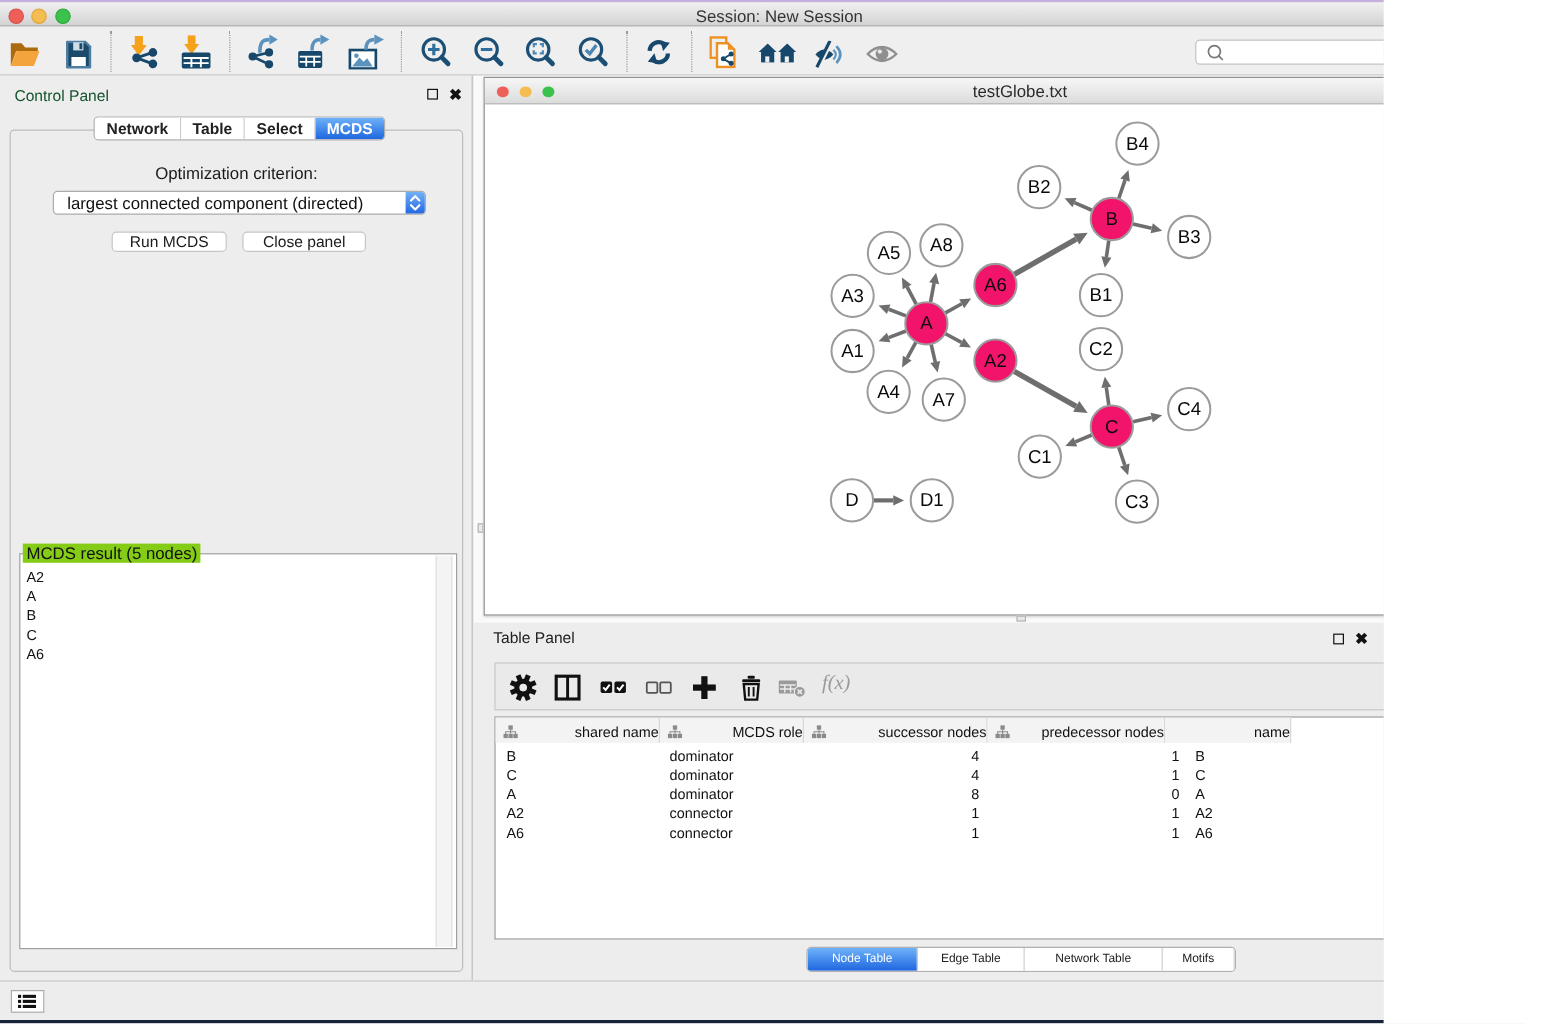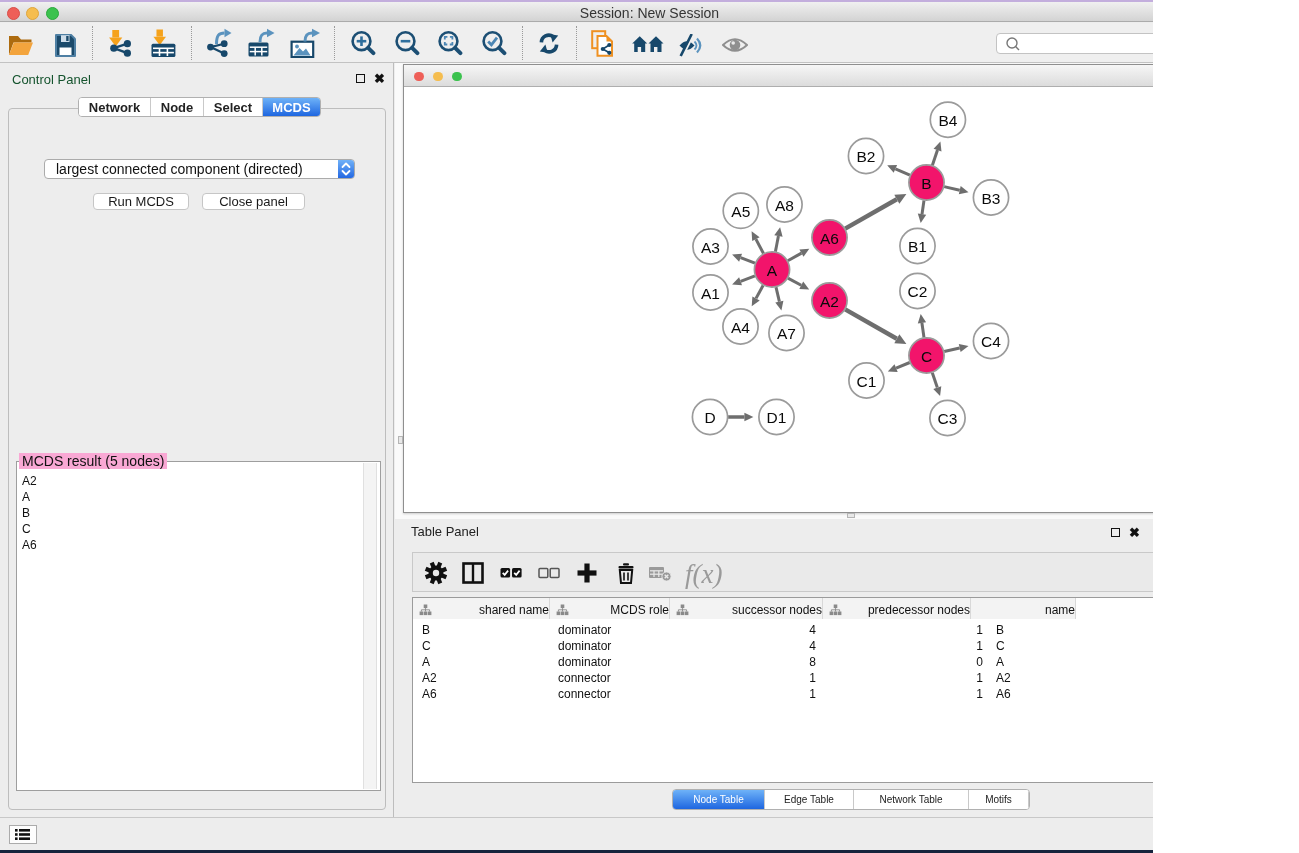--- a/index.html
+++ b/index.html
@@ -28,21 +28,21 @@
   #tabs{position:absolute;z-index:5;left:78px;top:34px;height:20px;display:flex;border:1px solid #b0b0b0;border-radius:4px;overflow:hidden;background:#fff;}
   #tabs .tab{font-size:13px;font-weight:700;color:#222;text-align:center;line-height:19px;background:#fff;border-right:1px solid #c9c9c9;}
   #tabs .tab.sel{background:linear-gradient(#6eb2f8,#1e66e0);color:#fff;border-right:none;}
   #cp-box{position:absolute;left:8px;top:45px;width:378px;height:702px;border:1px solid #bdbdbd;border-radius:4px;background:#ededed;}
   #optlabel{position:absolute;left:0;width:100%;text-align:center;top:27px;font-size:14px;color:#1a1a1a;}
   #combo{position:absolute;left:35px;top:50px;width:311px;height:20px;background:#fff;border:1px solid #ababab;border-radius:4px;}
   #combo .ctext{position:absolute;left:11px;top:1px;font-size:14px;color:#111;}
   #combo .stepper{position:absolute;right:0;top:0;width:16px;height:18px;background:linear-gradient(#70b1f8,#2468e2);border-radius:0 3px 3px 0;}
   .btn{position:absolute;height:17px;background:#fff;border:1px solid #c6c6c6;border-radius:4px;font-size:13px;color:#1a1a1a;text-align:center;line-height:15px;}
   #grp{position:absolute;left:7px;top:352px;width:365px;height:330px;background:#fff;border:1px solid #9e9e9e;}
-  #grp-label{position:absolute;z-index:3;left:10px;top:344px;background:#f9a8d4;padding:0 3px;font-size:14px;color:#111;}
+  #grp-label{position:absolute;z-index:3;left:10px;top:344px;background:#84cc16;padding:0 3px;font-size:14px;color:#111;}
   #grp .scroll{position:absolute;right:3px;top:1px;bottom:1px;width:14px;background:#f4f4f4;border-left:1px solid #e0e0e0;border-right:1px solid #e0e0e0;}
   #grp .items{position:absolute;left:5px;top:11px;font-size:12px;color:#111;line-height:16px;}
   
   #netwin{left:403px;top:64px;width:894px;height:449px;background:#fff;border:1px solid #8f8f8f;box-shadow:0 1px 2px rgba(0,0,0,0.18);}
   #nw-titlebar{position:absolute;left:0;top:0;width:100%;height:22px;background:linear-gradient(#f6f6f6,#dcdcdc);border-bottom:1px solid #aeaeae;}
   #nw-titlebar .title{position:absolute;left:0;right:0;top:3px;text-align:center;font-size:14px;color:#2b2b2b;}
   .tl2{position:absolute;top:6.5px;width:9.5px;height:9.5px;border-radius:50%;}
   
   #tp-title{position:absolute;left:411px;top:524px;font-size:13px;color:#222;}
   #tp-toolbar{position:absolute;left:412px;top:552px;width:879px;height:40px;background:#eaeaea;border:1px solid #c9c9c9;}
@@ -194,25 +194,26 @@
       </div>
   </div>
   <div id="left" class="abs">
     <div id="cp-title">Control Panel</div>
     <div class="winbtns" style="right:8px;top:11px;">
         <div class="sqbtn"></div>
         <div class="xbtn">✖</div>
       </div>
     <div id="tabs">
       <div class="tab" style="width:72px">Network</div>
-      <div class="tab" style="width:53px">Node</div>
+      <div class="tab" style="width:53px">Table</div>
       <div class="tab" style="width:59px">Select</div>
       <div class="tab sel" style="width:57px">MCDS</div>
     </div>
     <div id="cp-box">
+      <div id="optlabel">Optimization criterion:</div>
       <div id="combo">
         <div class="ctext">largest connected component (directed)</div>
         <div class="stepper"><svg width="16" height="18" viewBox="0 0 16 18">
               <path d="M4.5 7 L8 3.5 L11.5 7" fill="none" stroke="#fff" stroke-width="1.8" stroke-linecap="round" stroke-linejoin="round"></path>
               <path d="M4.5 11 L8 14.5 L11.5 11" fill="none" stroke="#fff" stroke-width="1.8" stroke-linecap="round" stroke-linejoin="round"></path>
             </svg></div>
       </div>
       <div class="btn" style="left:84px;top:84px;width:96px;">Run MCDS</div>
       <div class="btn" style="left:193px;top:84px;width:103px;">Close panel</div>
       <div id="grp">
@@ -221,20 +222,21 @@
       </div>
       <div id="grp-label">MCDS result (5 nodes)</div>
     </div>
   </div>
   <div id="mdi" class="abs"></div>
   <div id="netwin" class="abs">
     <div id="nw-titlebar">
       <div class="tl2" style="left:10px;background:#ee5f58;"></div>
       <div class="tl2" style="left:29px;background:#f5bd4f;"></div>
       <div class="tl2" style="left:48px;background:#3bc24e;"></div>
+      <div class="title">testGlobe.txt</div>
     </div>
     <svg id="graph" style="position:absolute;left:0;top:22px" width="892" height="426" viewBox="0 0 892 426">
 <line x1="351.0" y1="188.8" x2="336.6" y2="194.3" stroke="#6e6e6e" stroke-width="3"></line>
 <polygon points="328.1,197.4 335.1,190.3 338.0,198.2" fill="#6e6e6e"></polygon>
 <line x1="351.0" y1="176.2" x2="336.6" y2="170.7" stroke="#6e6e6e" stroke-width="3"></line>
 <polygon points="328.1,167.6 338.0,166.8 335.1,174.7" fill="#6e6e6e"></polygon>
 <line x1="359.2" y1="198.3" x2="352.0" y2="211.4" stroke="#6e6e6e" stroke-width="3"></line>
 <polygon points="347.7,219.3 348.4,209.4 355.7,213.4" fill="#6e6e6e"></polygon>
 <line x1="359.5" y1="166.5" x2="351.9" y2="152.1" stroke="#6e6e6e" stroke-width="3"></line>
 <polygon points="347.6,144.2 355.6,150.2 348.2,154.1" fill="#6e6e6e"></polygon>
@@ -365,21 +367,21 @@
       </svg>
 <svg style="position:absolute;left:235px;top:8px" width="24" height="24" viewBox="0 0 24 24">
         <rect x="1" y="6" width="15" height="11" rx="1" fill="#9a9a9a"></rect>
         <line x1="2" y1="9.8" x2="15" y2="9.8" stroke="#eaeaea" stroke-width="1.2"></line>
         <line x1="2" y1="13.2" x2="15" y2="13.2" stroke="#eaeaea" stroke-width="1.2"></line>
         <line x1="6" y1="9.8" x2="6" y2="16" stroke="#eaeaea" stroke-width="1.2"></line>
         <line x1="10.8" y1="9.8" x2="10.8" y2="16" stroke="#eaeaea" stroke-width="1.2"></line>
         <circle cx="18.5" cy="15.5" r="4.6" fill="#9a9a9a" stroke="#eaeaea" stroke-width="1"></circle>
         <path d="M16.7 13.7 L20.3 17.3 M20.3 13.7 L16.7 17.3" stroke="#eaeaea" stroke-width="1.4"></path>
       </svg>
-      <div style="position:absolute;left:272px;top:6px;font-family:'Liberation Serif',serif;font-style:italic;font-size:27px;color:#9a9a9a;">f(x)</div>
+      <div style="position:absolute;left:272px;top:6px;font-family:'Liberation Serif',serif;font-style:italic;font-size:17px;color:#9a9a9a;">f(x)</div>
   </div>
   <div id="tp-table" class="abs">
     <div class="th" style="left:0px;width:137px;"><svg class="hic" width="13" height="12" viewBox="0 0 13 12">
           <rect x="4.7" y="0.5" width="3.6" height="3.6" fill="#8a8a8a"></rect>
           <rect x="0.6" y="7.5" width="3.6" height="3.6" fill="#8a8a8a"></rect>
           <rect x="4.7" y="7.5" width="3.6" height="3.6" fill="#8a8a8a"></rect>
           <rect x="8.8" y="7.5" width="3.6" height="3.6" fill="#8a8a8a"></rect>
           <path d="M2.4 7.5 L2.4 5.8 L10.6 5.8 L10.6 7.5 M6.5 4.1 L6.5 7.5" fill="none" stroke="#8a8a8a" stroke-width="0.9"></path>
         </svg>shared name</div>
     <div class="th" style="left:137px;width:120px;"><svg class="hic" width="13" height="12" viewBox="0 0 13 12">

